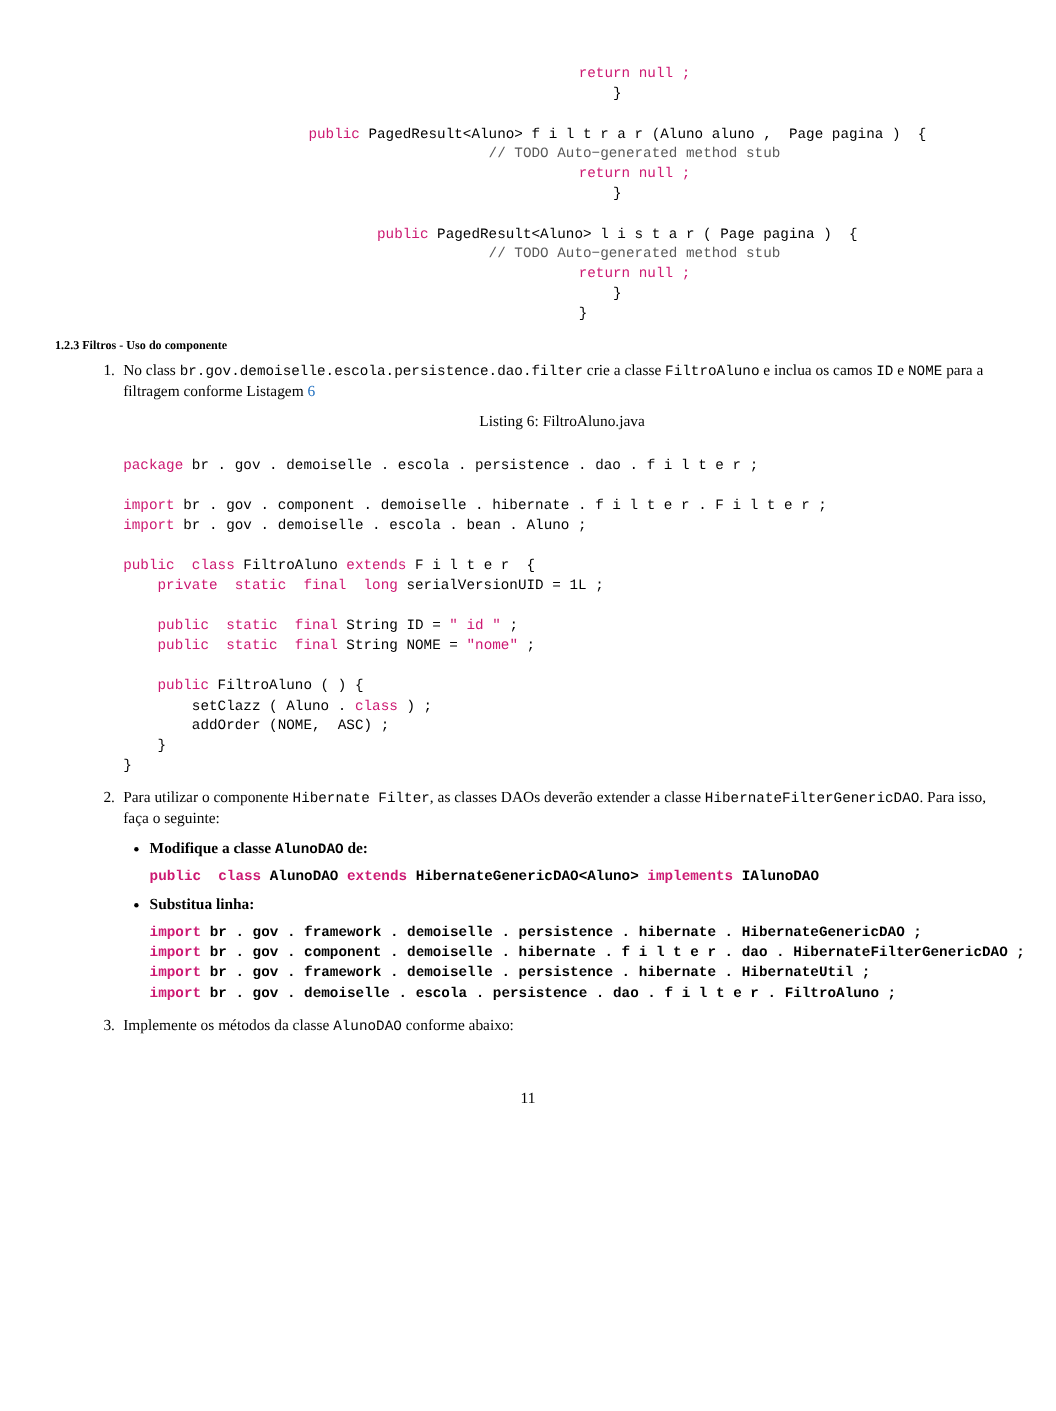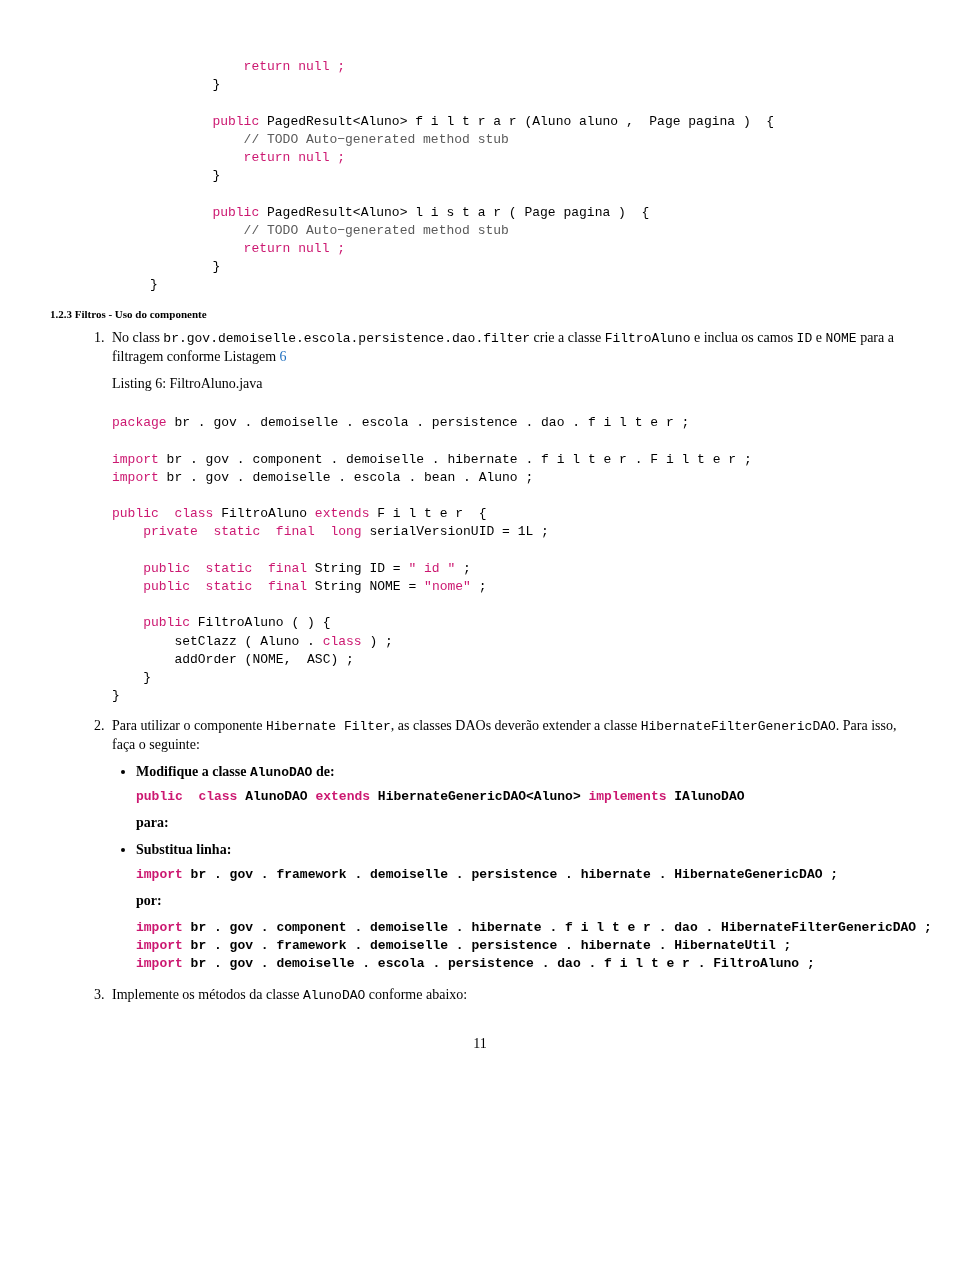--- a/index.html
+++ b/index.html
@@ -26,23 +26,23 @@
     font-weight: bold;
     font-size: 11px;
     margin-top: 12px;
     margin-bottom: 6px;
   }
   ol.toplist { list-style: decimal; padding-left: 58px; margin: 8px 0; }
   ol.toplist > li { margin-bottom: 12px; padding-left: 4px; }
   ul.sublist { list-style: disc; padding-left: 24px; margin: 8px 0; }
   ul.sublist > li { margin-bottom: 8px; font-weight: bold; }
   .tt { font-family: "Courier New", monospace; font-size: 13px; text-align: center; }
-  .listing-caption { margin: 8px 0 2px 0; }
-  .pagenum { text-align: center; margin-top: 30px; }
-  .ind1 { padding-left: 100px; }
+  .listing-caption { text-align: center; margin: 8px 0 2px 0; }
+  .pagenum { text-align: center; margin-top: 48px; }
+  .ind1 { padding-left: 100px; text-align: center; }
 </style>
 </head>
 <body>
 
 <div class="code ind1">
 <span class="kw">            return null ;</span>
 <span>        }</span>
 
 <span class="kw">        public</span><span> PagedResult&lt;Aluno&gt; f i l t r a r (Aluno aluno ,  Page pagina )  {</span>
 <span class="com">            // TODO Auto−generated method stub</span>
@@ -84,27 +84,25 @@
 </div>
 </li>
 
 <li>
 <span>Para utilizar o componente </span><span class="tt">Hibernate Filter</span><span>, as classes DAOs deverão extender a classe </span><span class="tt">HibernateFilterGenericDAO</span><span>. Para isso, faça o seguinte:</span>
 
 <ul class="sublist">
 <li>
 <span>Modifique a classe </span><span class="tt">AlunoDAO</span><span> de:</span>
 <div class="code" style="margin-top:6px"><span class="kw">public  class</span><span> AlunoDAO </span><span class="kw">extends</span><span> HibernateGenericDAO&lt;Aluno&gt; </span><span class="kw">implements</span><span> IAlunoDAO</span></div>
-<div style="margin:8px 0">para:</div>
 </li>
 
 <li>
 <span>Substitua linha:</span>
 <div class="code" style="margin-top:6px"><span class="kw">import</span><span> br . gov . framework . demoiselle . persistence . hibernate . HibernateGenericDAO ;</span></div>
-<div style="margin:8px 0">por:</div>
 <div class="code"><span class="kw">import</span><span> br . gov . component . demoiselle . hibernate . f i l t e r . dao . HibernateFilterGenericDAO ;</span>
 <span class="kw">import</span><span> br . gov . framework . demoiselle . persistence . hibernate . HibernateUtil ;</span>
 <span class="kw">import</span><span> br . gov . demoiselle . escola . persistence . dao . f i l t e r . FiltroAluno ;</span></div>
 </li>
 </ul>
 </li>
 
 <li>
 <span>Implemente os métodos da classe </span><span class="tt">AlunoDAO</span><span> conforme abaixo:</span>
 </li>

